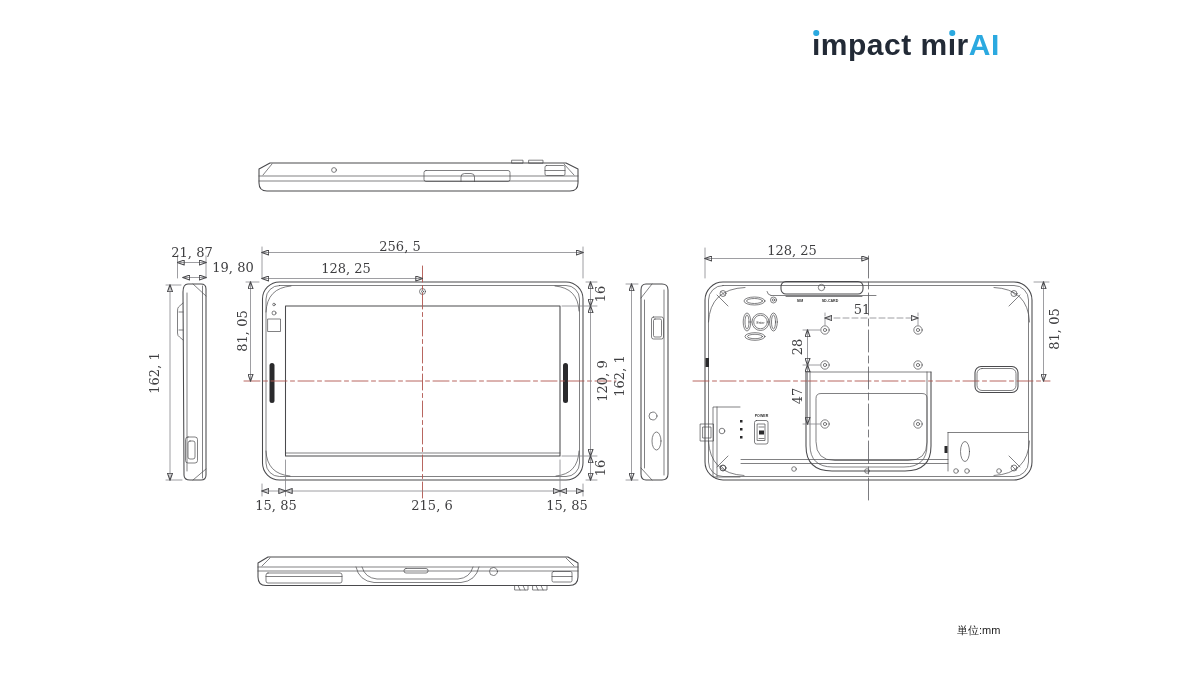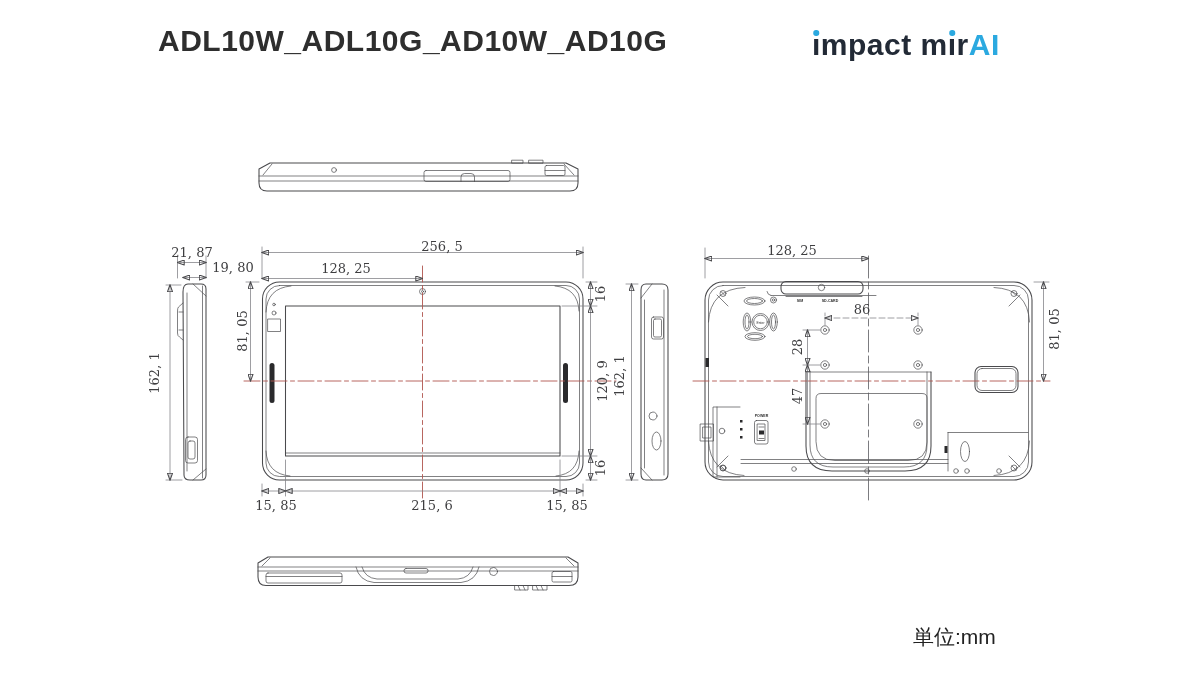--- a/index.html
+++ b/index.html
@@ -18,21 +18,21 @@
   .logo{position:absolute;left:812px;top:30px;font-size:30px;line-height:30px;font-weight:700;
         color:var(--logo-dark);letter-spacing:.5px;white-space:nowrap;}
   .logo .li{position:relative;display:inline-block;}
   .logo .li::after{content:"";position:absolute;left:50%;top:0px;transform:translateX(-50%);
         width:5.5px;height:5.5px;border-radius:50%;background:var(--accent-cyan);}
   .logo .ai{color:var(--accent-cyan);text-align:right;}
   .dim{position:absolute;font-family:"DejaVu Serif","Liberation Serif",serif;font-size:13px;
        color:#3e3e40;white-space:nowrap;transform:translate(-50%,-50%);}
   .dim.rot{transform:translate(-50%,-50%) rotate(-90deg);}
   .note{position:absolute;left:183px;top:632px;font-size:15px;color:#3a3a3a;white-space:nowrap;}
-  .unit{position:absolute;left:913px;top:623px;font-size:21px;color:#222;white-space:nowrap;}
+  .unit{position:absolute;left:957px;top:623px;font-size:11px;color:#222;white-space:nowrap;}
   svg line,svg path,svg rect,svg circle,svg ellipse{fill:none;stroke:var(--line);stroke-width:1.05;
        stroke-linecap:round;stroke-linejoin:round;}
   svg .tn{stroke-width:.7;}
   svg .dm{stroke:#85858a;stroke-width:.8;}
   svg .dmd{stroke:#85858a;stroke-width:.8;stroke-dasharray:6 3;}
   svg .red{stroke:var(--centerline-red);stroke-width:.9;stroke-dasharray:16 3.5 4 3.5;}
   svg .cl{stroke:#5a5a5f;stroke-width:.8;stroke-dasharray:22 4 7 4;}
   svg .fd{fill:#2a2a2c;stroke:none;}
   svg text{stroke:none;fill:#333;font-family:"Liberation Sans",sans-serif;}
 </style>
@@ -301,36 +301,35 @@
       <line x1="803" y1="365" x2="820" y2="365" class="dm"></line>
       <line x1="803" y1="424" x2="820" y2="424" class="dm"></line>
       <line x1="807.5" y1="330" x2="807.5" y2="365" class="dm" marker-start="url(#ar)" marker-end="url(#ar)"></line>
       <line x1="807.5" y1="365" x2="807.5" y2="424" class="dm" marker-start="url(#ar)" marker-end="url(#ar)"></line>
 
       <line x1="1034" y1="282" x2="1049" y2="282" class="dm"></line>
       <line x1="1043.5" y1="282" x2="1043.5" y2="381" class="dm" marker-start="url(#ar)" marker-end="url(#ar)"></line>
     </g>
   </svg>
 
-  <h1 class="title">ADL10W_ADL10G_AD10W_AD10G</h1>
   <div class="logo"><span class="li">ı</span><span>mpact m</span><span class="li">ı</span><span>r</span><span class="ai">AI</span></div>
 
-  <span class="dim" style="left:442px;top:246px">256, 5</span>
+  <span class="dim" style="left:400px;top:246px">256, 5</span>
   <span class="dim" style="left:346px;top:268px">128, 25</span>
   <span class="dim rot" style="left:242px;top:331px">81, 05</span>
   <span class="dim rot" style="left:600px;top:294px">16</span>
   <span class="dim rot" style="left:602px;top:381px">120, 9</span>
   <span class="dim rot" style="left:600px;top:468px">16</span>
   <span class="dim" style="left:276px;top:505px">15, 85</span>
   <span class="dim" style="left:432px;top:505px">215, 6</span>
   <span class="dim" style="left:567px;top:505px">15, 85</span>
   <span class="dim" style="left:192px;top:252px">21, 87</span>
   <span class="dim" style="left:233px;top:267px">19, 80</span>
   <span class="dim rot" style="left:154px;top:373px">162, 1</span>
   <span class="dim rot" style="left:619px;top:376px">162, 1</span>
   <span class="dim" style="left:792px;top:250px">128, 25</span>
-  <span class="dim" style="left:862px;top:309px">86</span>
+  <span class="dim" style="left:862px;top:309px">51</span>
   <span class="dim rot" style="left:797px;top:347px">28</span>
   <span class="dim rot" style="left:797px;top:396px">47</span>
   <span class="dim rot" style="left:1054px;top:329px">81, 05</span>
 
   <span class="unit">単位:mm</span>
 </div>
 
 </body></html>

